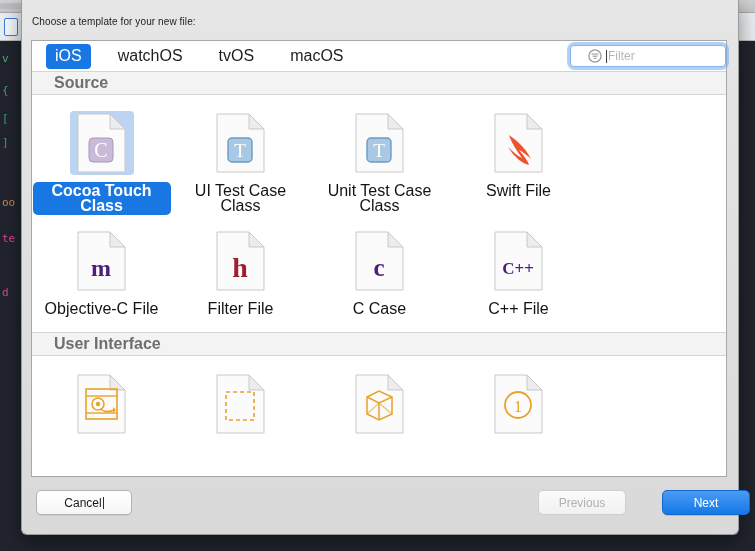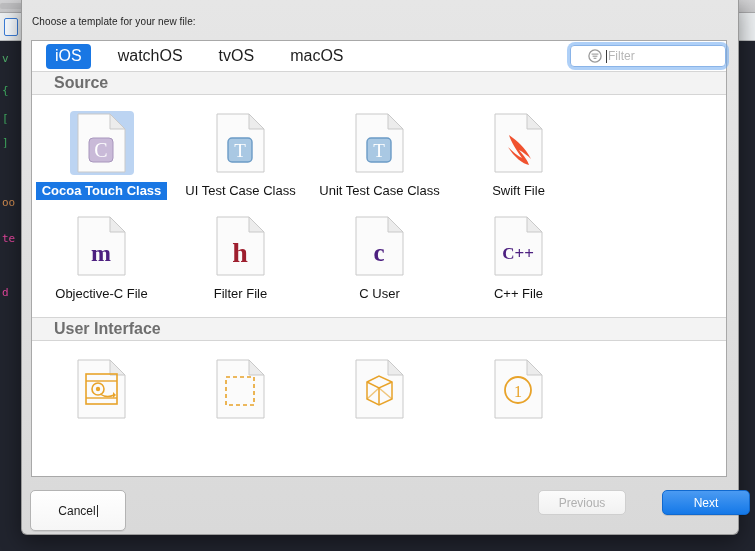--- a/index.html
+++ b/index.html
@@ -86,23 +86,23 @@
     width: 139px; padding-top: 6px; padding-bottom: 8px;
     display: flex; flex-direction: column; align-items: center;
     cursor: default;
   }
   .icon-wrap {
     width: 64px; height: 64px; display: flex;
     align-items: center; justify-content: center; border-radius: 4px;
   }
   .cell.selected .icon-wrap { background: #bcd4f2; }
   .cell-label {
-    margin-top: 7px; font-size: 13px; color: #131313; text-align: center;
+    margin-top: 7px; font-size: 16px; color: #131313; text-align: center;
     line-height: 15px; max-width: 126px; padding: 1px 6px 2px 6px;
-    border-radius: 0;
+    border-radius: 5px;
   }
   .cell.selected .cell-label {
     background: #1977e4; color: #ffffff; font-weight: bold;
   }
 
   
   .filter-shell {
     position: absolute; right: 12px; top: 45px; width: 156px; height: 22px;
     border-radius: 5px; box-shadow: 0 0 0 3px rgba(110,170,240,.55);
   }
@@ -117,21 +117,21 @@
   }
   .filter-placeholder { font-size: 12px; color: #b6b6b6; }
 
   
   .btn {
     position: absolute; font-size: 12px; color: #1b1b1b;
     display: flex; align-items: center; justify-content: center;
     border-radius: 5px; box-sizing: border-box; cursor: default;
   }
   .btn-cancel {
-    left: 8px; top: 490px; width: 96px; height: 41px;
+    left: 14px; top: 490px; width: 96px; height: 25px;
     background: linear-gradient(#ffffff, #f6f6f6);
     border: 1px solid #b3b3b3;
     box-shadow: 0 1px 0 rgba(0,0,0,.07);
   }
   .caret-in-cancel { width:1px; height:12px; background:#2a2a2a; margin-left:1px; }
   .btn-prev {
     left: 516px; top: 490px; width: 88px; height: 25px;
     background: linear-gradient(#fbfbfb, #f1f1f1);
     border: 1px solid #cfcfcf; color: #b0b0b0;
   }
@@ -244,21 +244,21 @@
               <div class="cell-label">Filter File</div>
             </div>
             <div class="cell">
               <div class="icon-wrap">
                 <svg width="64" height="64" viewBox="0 0 64 64">
                   <path d="M8 3 H40 L55 18 V61 H8 Z" fill="#fbfbfb" stroke="#c9c9c9" stroke-width="1"></path>
                   <path d="M40 3 L55 18 H40 Z" fill="#ececec" stroke="#c9c9c9" stroke-width="1"></path>
                   <text x="31" y="47" text-anchor="middle" fill="#4d2080" font-size="25" font-family="Liberation Serif" font-weight="bold">c</text>
                 </svg>
               </div>
-              <div class="cell-label">C User</div>
+              <div class="cell-label">C Case</div>
             </div>
             <div class="cell">
               <div class="icon-wrap">
                 <svg width="64" height="64" viewBox="0 0 64 64">
                   <path d="M8 3 H40 L55 18 V61 H8 Z" fill="#fbfbfb" stroke="#c9c9c9" stroke-width="1"></path>
                   <path d="M40 3 L55 18 H40 Z" fill="#ececec" stroke="#c9c9c9" stroke-width="1"></path>
                   <text x="31" y="45" text-anchor="middle" fill="#4d2080" font-size="17" font-family="Liberation Serif" font-weight="bold">C++</text>
                 </svg>
               </div>
               <div class="cell-label">C++ File</div>

